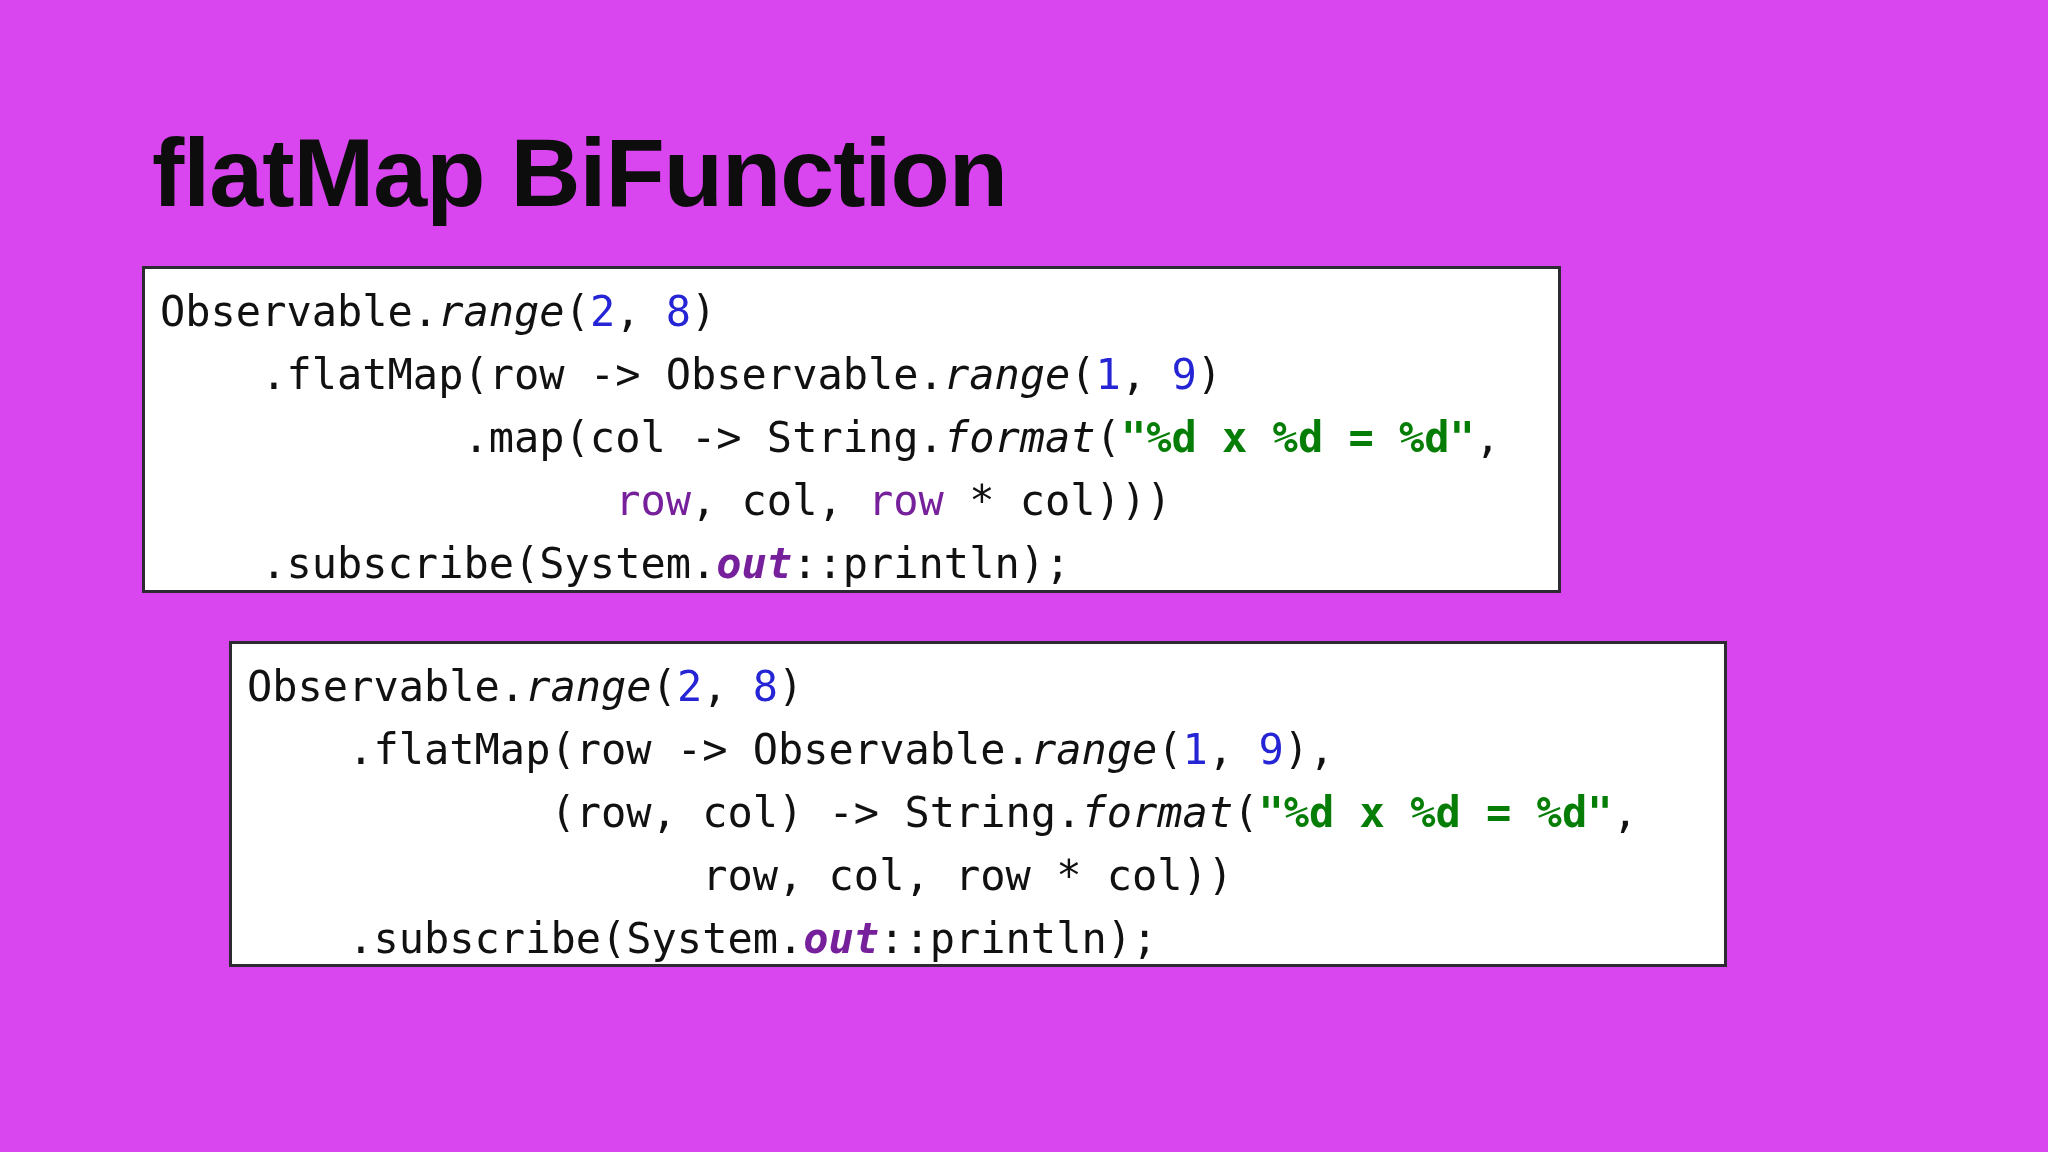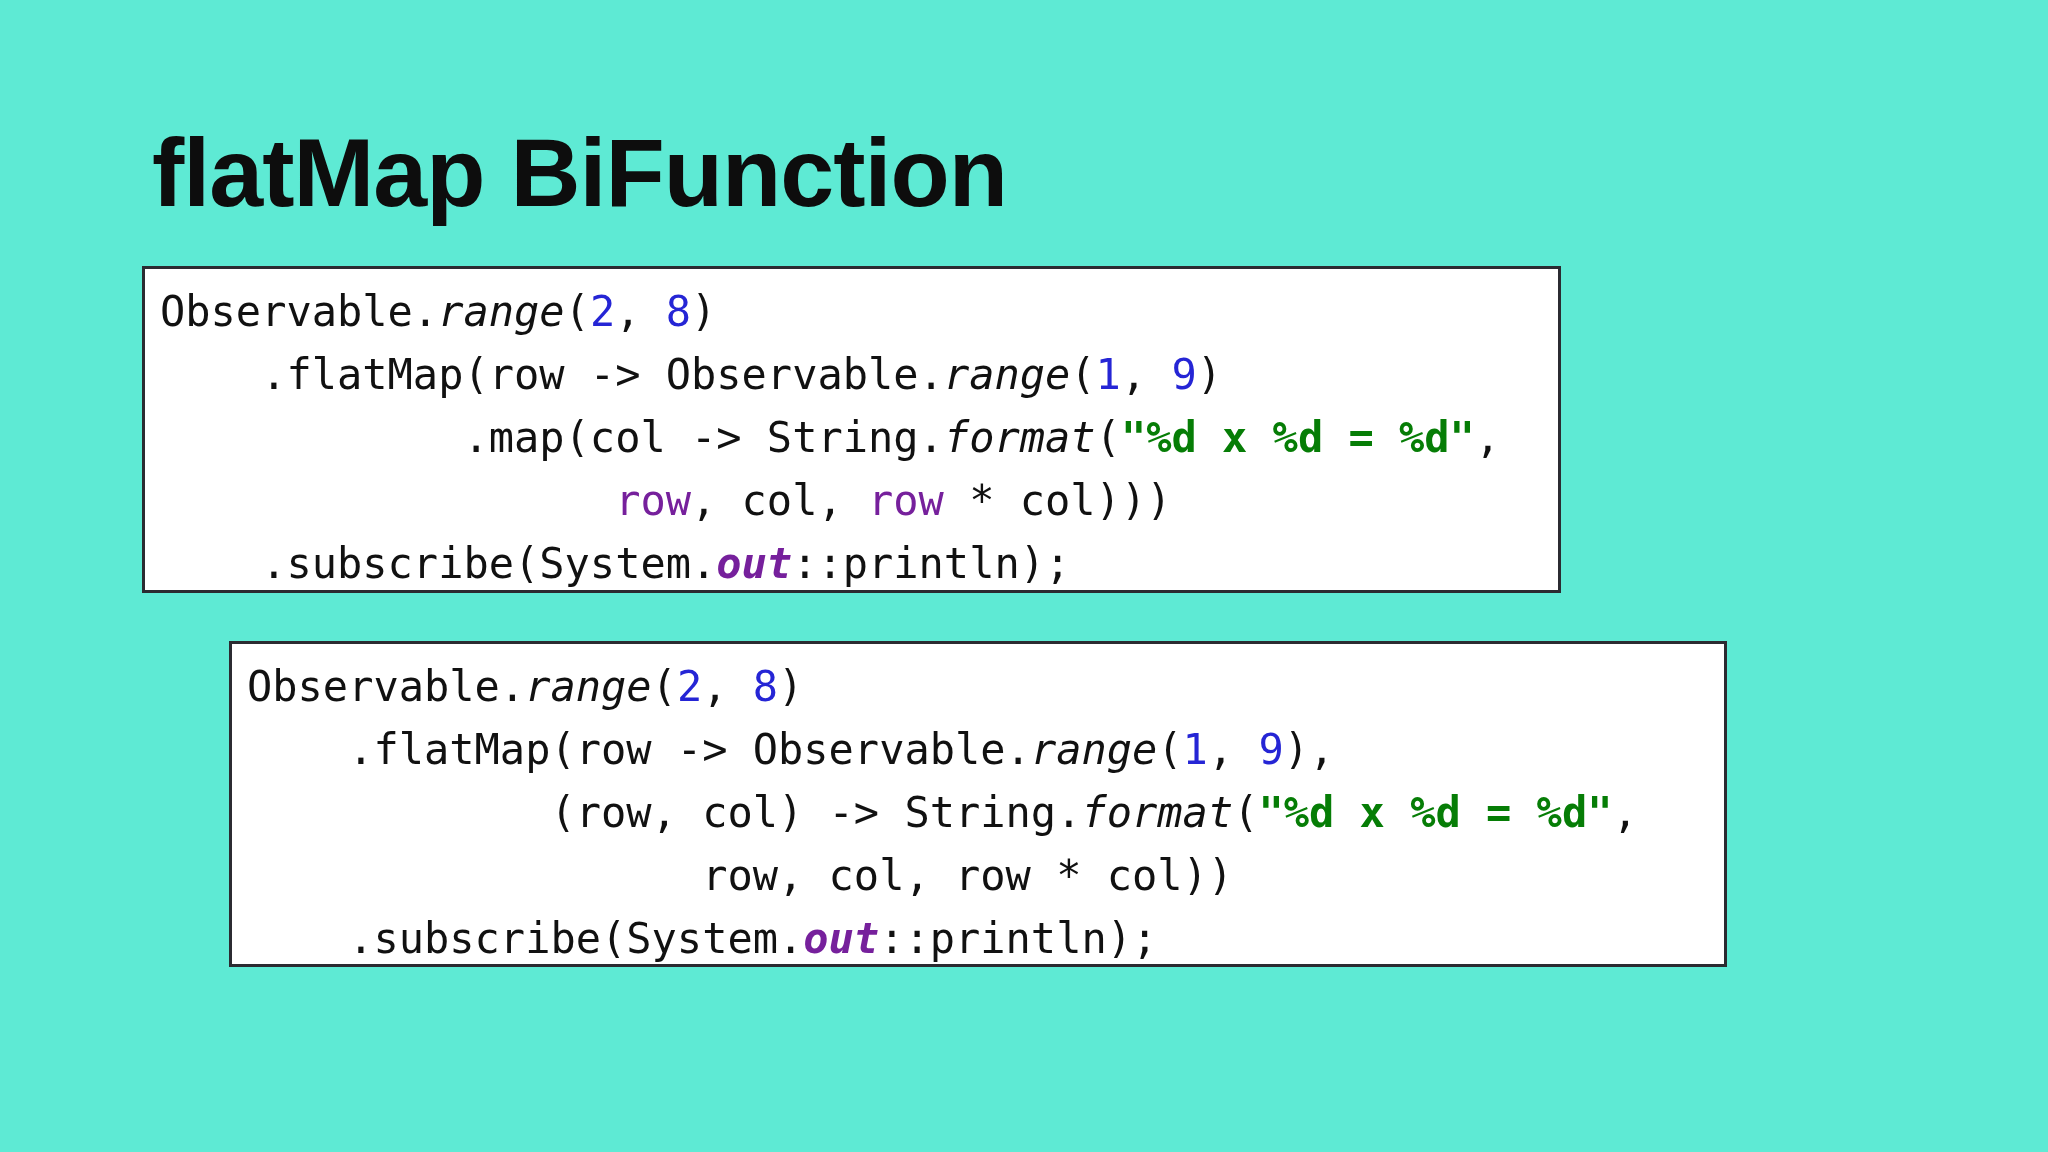--- a/index.html
+++ b/index.html
@@ -4,21 +4,21 @@
 <style>
   html, body {
     margin: 0;
     padding: 0;
     background: #ffffff;
   }
   .slide {
     position: relative;
     width: 2048px;
     height: 1152px;
-    background: #5eead4;
+    background: #d946ef;
     overflow: hidden;
     font-family: "Liberation Sans", sans-serif;
   }
   .slide-title {
     position: absolute;
     left: 152px;
     top: 52px;
     font-family: "Liberation Sans", sans-serif;
     font-size: 97px;
     font-weight: bold;

